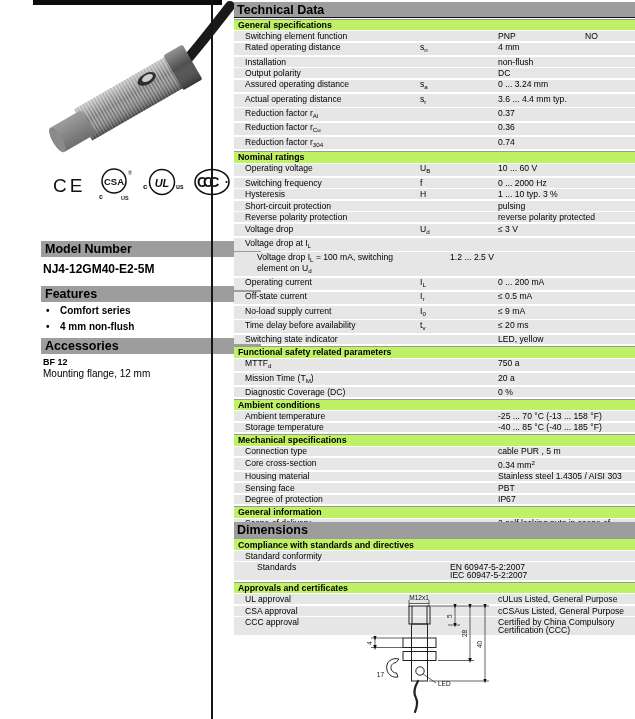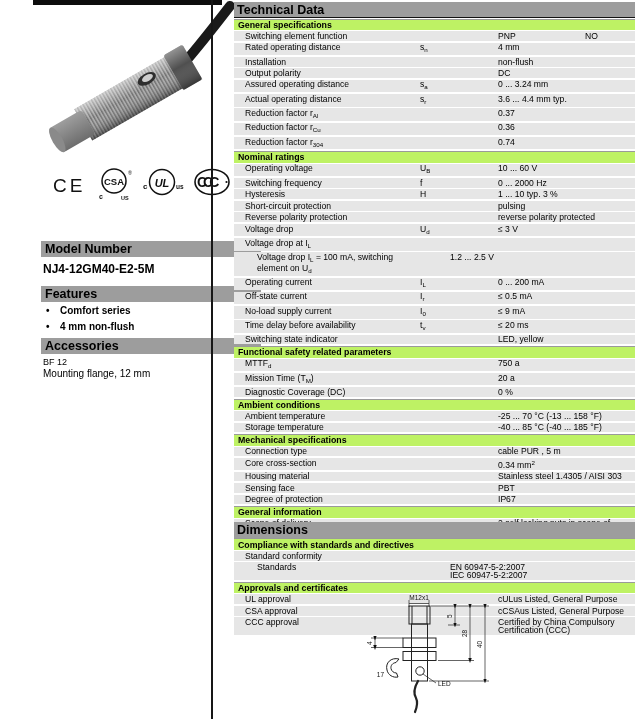--- a/index.html
+++ b/index.html
@@ -12,21 +12,21 @@
   
   .left-col{position:absolute;left:0;top:0;width:211px;height:719px;margin-left:33px;}
   .photo{position:absolute;left:0;top:0;}
   .lg{position:absolute;}
   .bar{background:#9d9d9d;font-weight:bold;font-size:12.5px;line-height:16px;height:16px;color:#000;}
   .left-col .bar{position:absolute;left:8px;width:220px;box-sizing:border-box;padding-left:4px;}
   .model{position:absolute;left:10px;top:262px;font-weight:bold;font-size:12px;}
   .features{position:absolute;left:13px;top:305px;margin:0;padding:0;list-style:none;}
   .features li{font-weight:bold;font-size:10px;margin-bottom:4.5px;display:flex;}
   .features .blt{width:14px;font-size:10px;}
-  .acc-name{position:absolute;left:10px;top:357px;font-weight:normal;font-size:9px;}
+  .acc-name{position:absolute;left:10px;top:357px;font-weight:bold;font-size:9px;}
   .acc-desc{position:absolute;left:10px;top:368px;font-size:10px;}
 
   
   .right-col{position:absolute;left:234px;top:2px;width:403px;height:717px;}
   .tech-bar{position:absolute;top:0;left:0;width:403px;box-sizing:border-box;padding-left:3px;border-bottom:1.6px solid #111;}
   .dim-bar{position:absolute;top:489px;left:0;width:454px;box-sizing:border-box;padding-left:3px;margin-top:31px;}
   #tech-body{position:absolute;top:16.5px;left:0;width:403px;}
   .t-sec{border-top:1px solid #9a9a9a;font-weight:bold;font-size:8.8px;line-height:8.2px;padding:1.3px 0 1.1px 4px;background:#bef264;margin-bottom:1px;}
   .t-row{display:flex;background:#e6e6e6;margin-bottom:1.8px;font-size:8.6px;line-height:8.1px;padding:0.7px 0 0.9px 0;gap:48px;}
   .t-lab{width:138px;padding-left:11px;box-sizing:border-box;}

